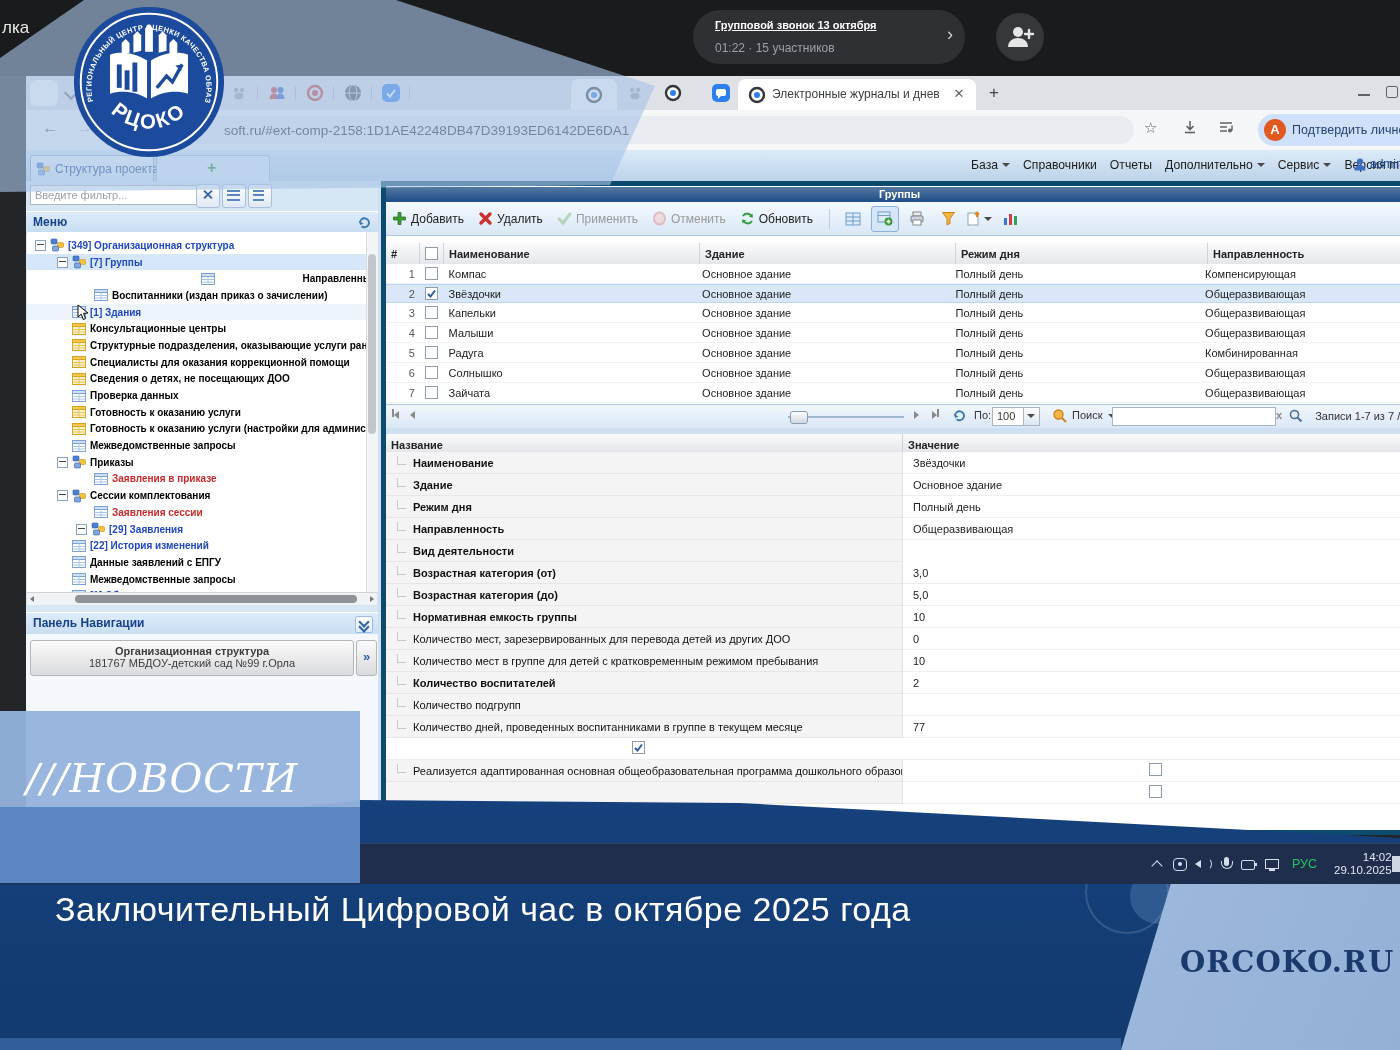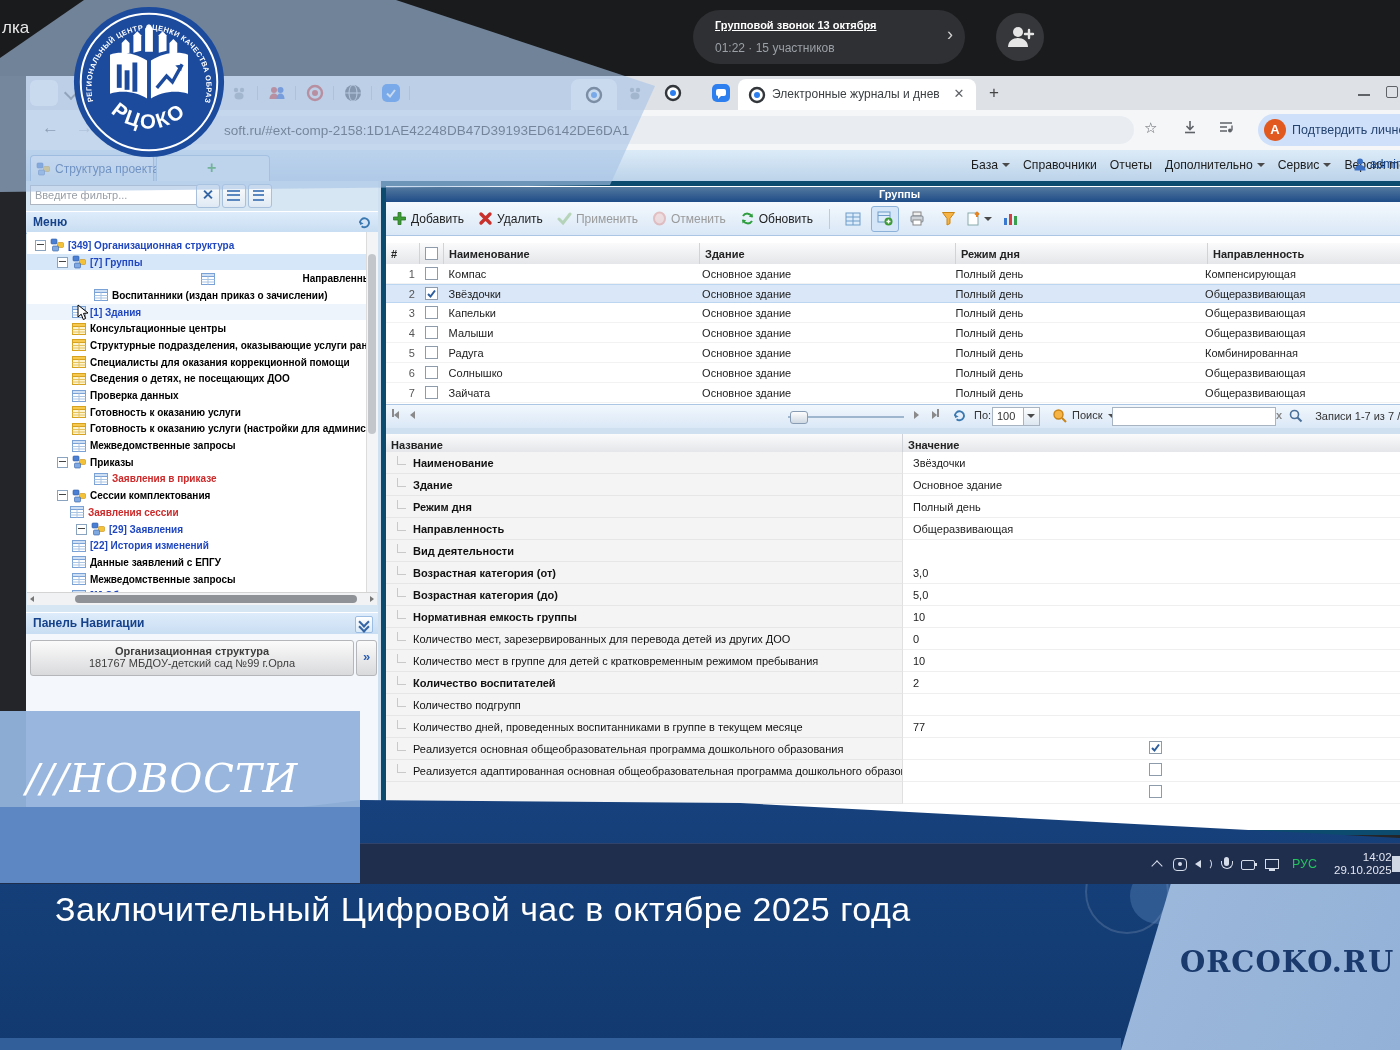--- a/index.html
+++ b/index.html
@@ -582,21 +582,21 @@
               <span class="expander"></span>
               <span style="display: inline-flex; flex: 0 0 14px;">
                 <svg width="14" height="14" viewBox="0 0 14 14">
                   <rect x="1" y="1" width="6" height="5" rx="1" fill="#4a7fd4" stroke="#2c5aa8" stroke-width="0.6"></rect>
                   <rect x="7.5" y="4.5" width="6" height="5" rx="1" fill="#f4c238" stroke="#c78f1a" stroke-width="0.6"></rect>
                   <rect x="2.5" y="8" width="6" height="5" rx="1" fill="#7fa9e0" stroke="#2c5aa8" stroke-width="0.6"></rect>
                 </svg>
               </span>
               <span class="lbl plain">Сессии комплектования</span>
             </div>
-            <div class="tree-item" style="padding-left: 28px;">
+            <div class="tree-item" style="padding-left: 52px;">
               <span class="exp-space"></span>
               <span style="display: inline-flex; flex: 0 0 14px;">
                 <svg width="14" height="14" viewBox="0 0 14 14">
                   <rect x="0.5" y="1.5" width="13" height="11" fill="#fff" stroke="#7ba2d6"></rect>
                   <rect x="0.5" y="1.5" width="13" height="3" fill="#cfe0f4" stroke="#7ba2d6"></rect>
                   <line x1="0.5" y1="7.5" x2="13.5" y2="7.5" stroke="#aac4e4"></line>
                   <line x1="0.5" y1="10" x2="13.5" y2="10" stroke="#aac4e4"></line>
                   <line x1="7" y1="4.5" x2="7" y2="12.5" stroke="#aac4e4"></line>
                 </svg>
               </span>
@@ -1007,24 +1007,20 @@
               <div class="dval"></div>
             </div>
             <div class="drow">
               <div class="dlab">
                 <span class="tick"></span>
                 <span>Количество дней, проведенных воспитанниками в группе в текущем месяце</span>
               </div>
               <div class="dval">77</div>
             </div>
             <div class="drow">
-              <div class="dlab">
-                <span class="tick"></span>
-                <span>Реализуется основная общеобразовательная программа дошкольного образования</span>
-              </div>
               <div class="dval">
                 <span class="dcheck"><svg width="13" height="13" viewBox="0 0 13 13">
                     <rect x="0.5" y="0.5" width="12" height="12" fill="#fff" stroke="#8e9bab"></rect>
                     <path d="M3 7 L5.5 9.5 L10 3.5" stroke="#2c5d9e" stroke-width="2" fill="none"></path>
                   </svg></span>
               </div>
             </div>
             <div class="drow">
               <div class="dlab">
                 <span class="tick"></span>

